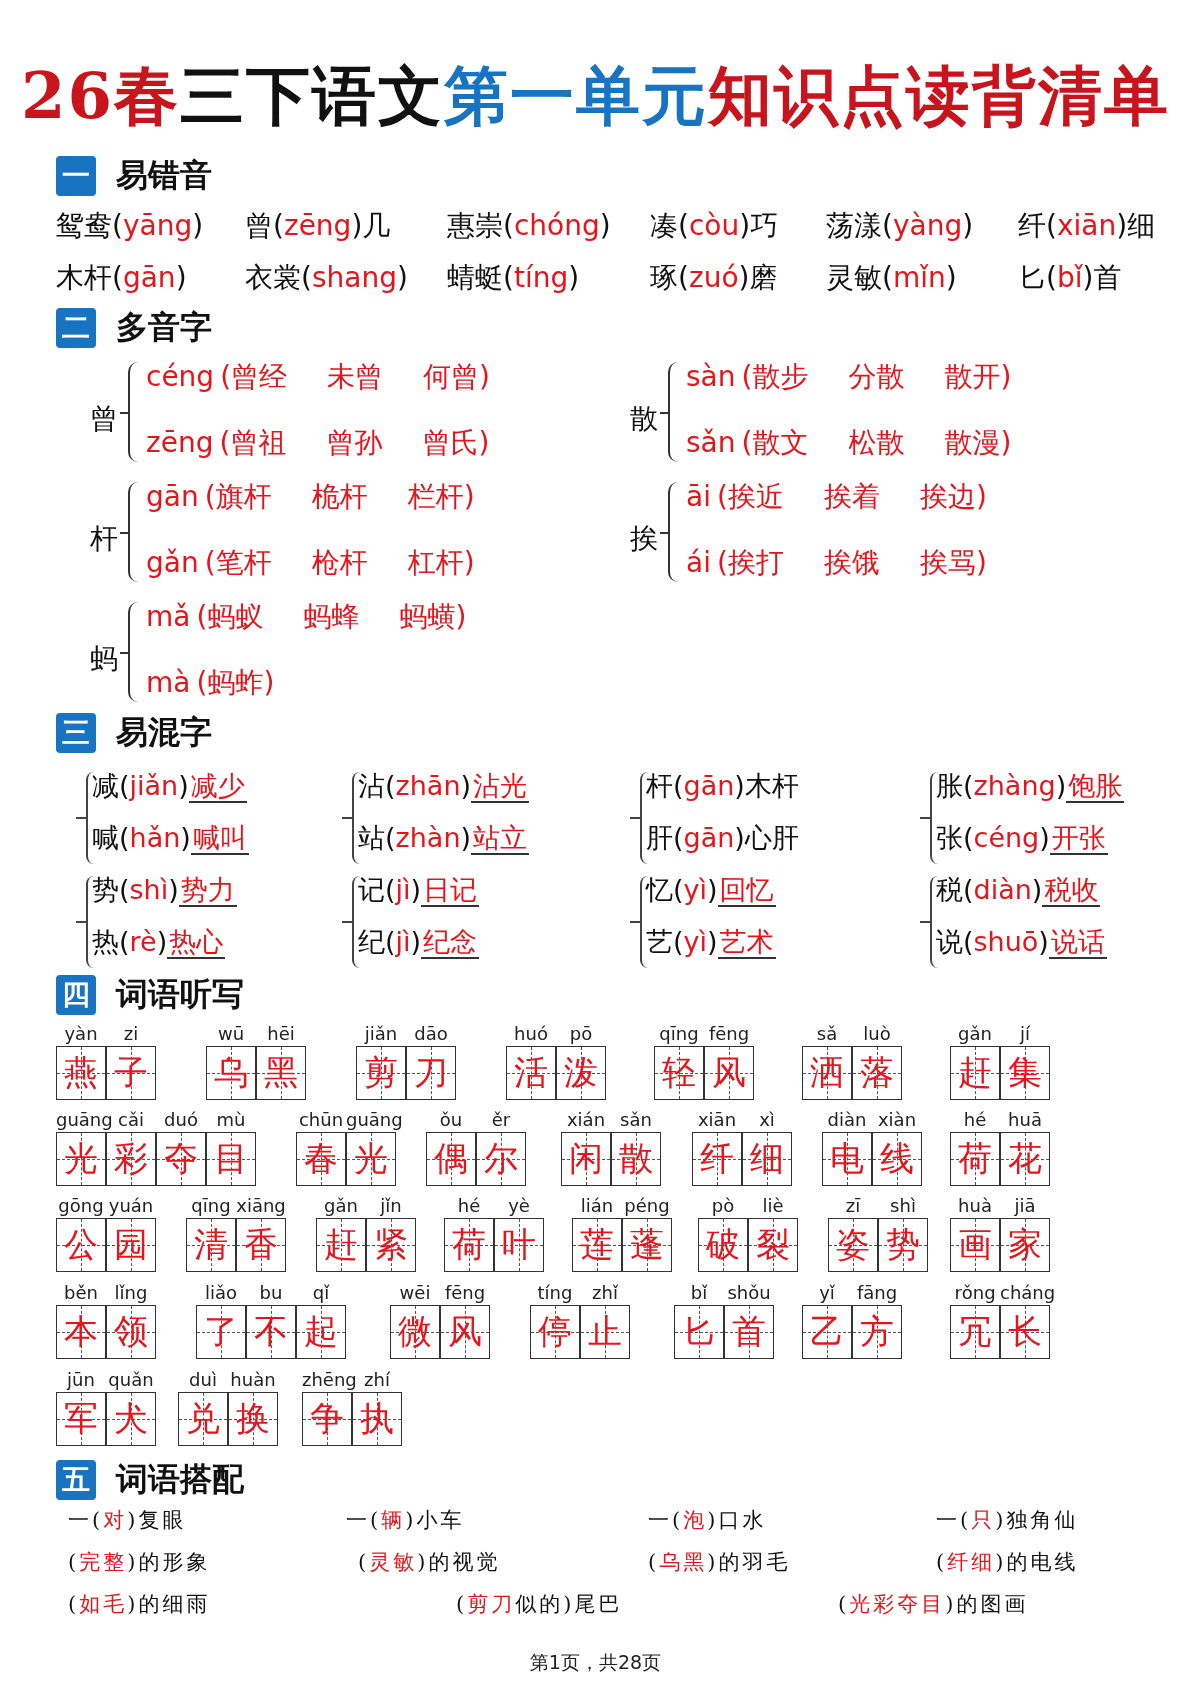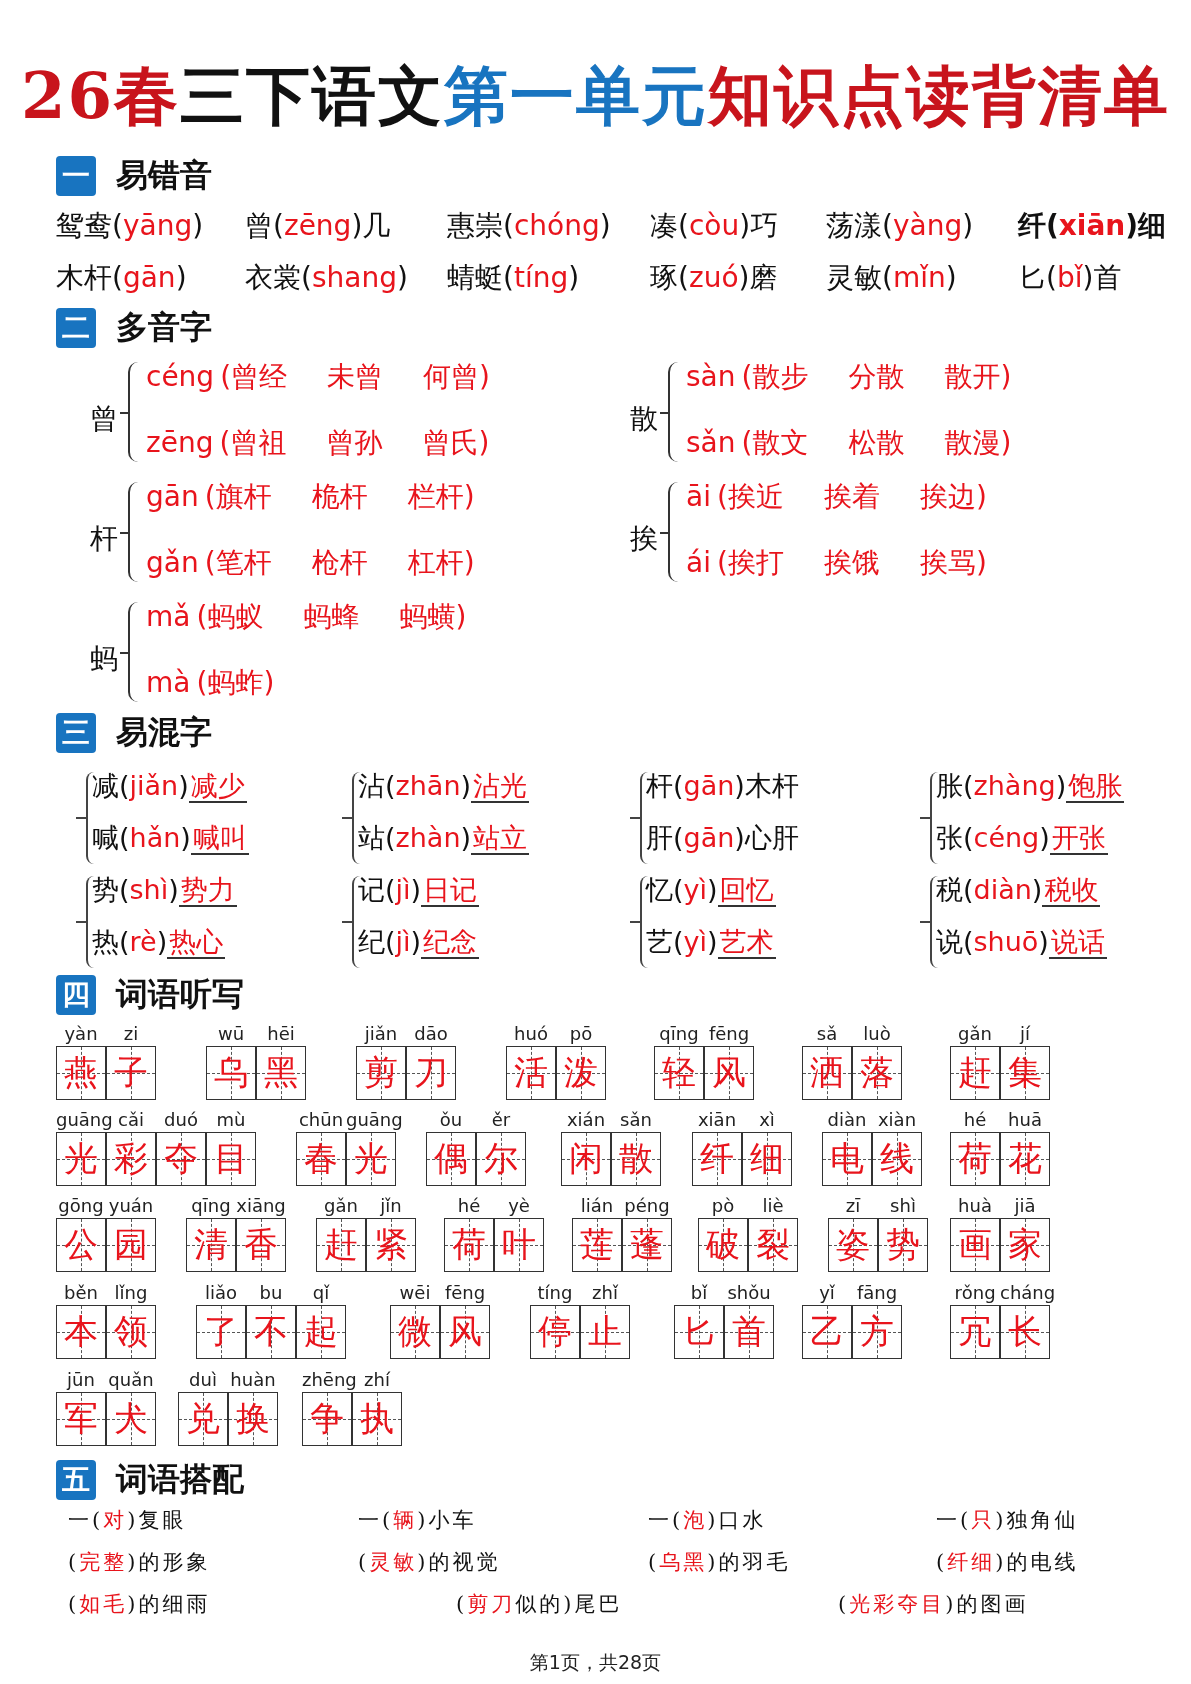--- a/index.html
+++ b/index.html
@@ -91,21 +91,21 @@
 <div class="sec-head" style="top:156px">
   <div class="sec-badge">一</div>
   <div class="sec-title">易错音</div>
 </div>
 <div id="s1">
     <div class="row" style="left: 56px; top: 208px;"><span>鸳鸯(</span><span class="red">yāng</span><span>)</span></div>
     <div class="row" style="left: 245px; top: 208px;"><span>曾(</span><span class="red">zēng</span><span>)几</span></div>
     <div class="row" style="left: 447px; top: 208px;"><span>惠崇(</span><span class="red">chóng</span><span>)</span></div>
     <div class="row" style="left: 650px; top: 208px;"><span>凑(</span><span class="red">còu</span><span>)巧</span></div>
     <div class="row" style="left: 826px; top: 208px;"><span>荡漾(</span><span class="red">yàng</span><span>)</span></div>
-    <div class="row" style="left: 1018px; top: 208px; font-weight: bold;"><span>纤(</span><span class="red">xiān</span><span>)细</span></div>
+    <div class="row" style="left: 1018px; top: 208px;"><span>纤(</span><span class="red">xiān</span><span>)细</span></div>
     <div class="row" style="left: 56px; top: 260px;"><span>木杆(</span><span class="red">gān</span><span>)</span></div>
     <div class="row" style="left: 245px; top: 260px;"><span>衣裳(</span><span class="red">shang</span><span>)</span></div>
     <div class="row" style="left: 447px; top: 260px;"><span>蜻蜓(</span><span class="red">tíng</span><span>)</span></div>
     <div class="row" style="left: 650px; top: 260px;"><span>琢(</span><span class="red">zuó</span><span>)磨</span></div>
     <div class="row" style="left: 826px; top: 260px;"><span>灵敏(</span><span class="red">mǐn</span><span>)</span></div>
     <div class="row" style="left: 1018px; top: 260px;"><span>匕(</span><span class="red">bǐ</span><span>)首</span></div>
   </div>
 
 <div class="sec-head" style="top:308px">
   <div class="sec-badge">二</div>
@@ -673,21 +673,21 @@
       </div>
     </div>
   </div>
 
 <div class="sec-head" style="top:1460px">
   <div class="sec-badge">五</div>
   <div class="sec-title">词语搭配</div>
 </div>
 <div id="s5">
     <div class="match" style="left: 68px; top: 1506px;"><span>一(</span><span class="red">对</span><span>)复眼</span></div>
-    <div class="match" style="left: 358px; top: 1506px;"><span>一(</span><span class="red">辆</span><span>)小车</span></div>
+    <div class="match" style="left: 346px; top: 1506px;"><span>一(</span><span class="red">辆</span><span>)小车</span></div>
     <div class="match" style="left: 648px; top: 1506px;"><span>一(</span><span class="red">泡</span><span>)口水</span></div>
     <div class="match" style="left: 936px; top: 1506px;"><span>一(</span><span class="red">只</span><span>)独角仙</span></div>
     <div class="match" style="left: 68px; top: 1548px;"><span>(</span><span class="red">完整</span><span>)的形象</span></div>
     <div class="match" style="left: 358px; top: 1548px;"><span>(</span><span class="red">灵敏</span><span>)的视觉</span></div>
     <div class="match" style="left: 648px; top: 1548px;"><span>(</span><span class="red">乌黑</span><span>)的羽毛</span></div>
     <div class="match" style="left: 936px; top: 1548px;"><span>(</span><span class="red">纤细</span><span>)的电线</span></div>
     <div class="match" style="left: 68px; top: 1590px;"><span>(</span><span class="red">如毛</span><span>)的细雨</span></div>
     <div class="match" style="left: 456px; top: 1590px;"><span>(</span><span class="red">剪刀</span><span>似的)尾巴</span></div>
     <div class="match" style="left: 838px; top: 1590px;"><span>(</span><span class="red">光彩夺目</span><span>)的图画</span></div>
   </div>

